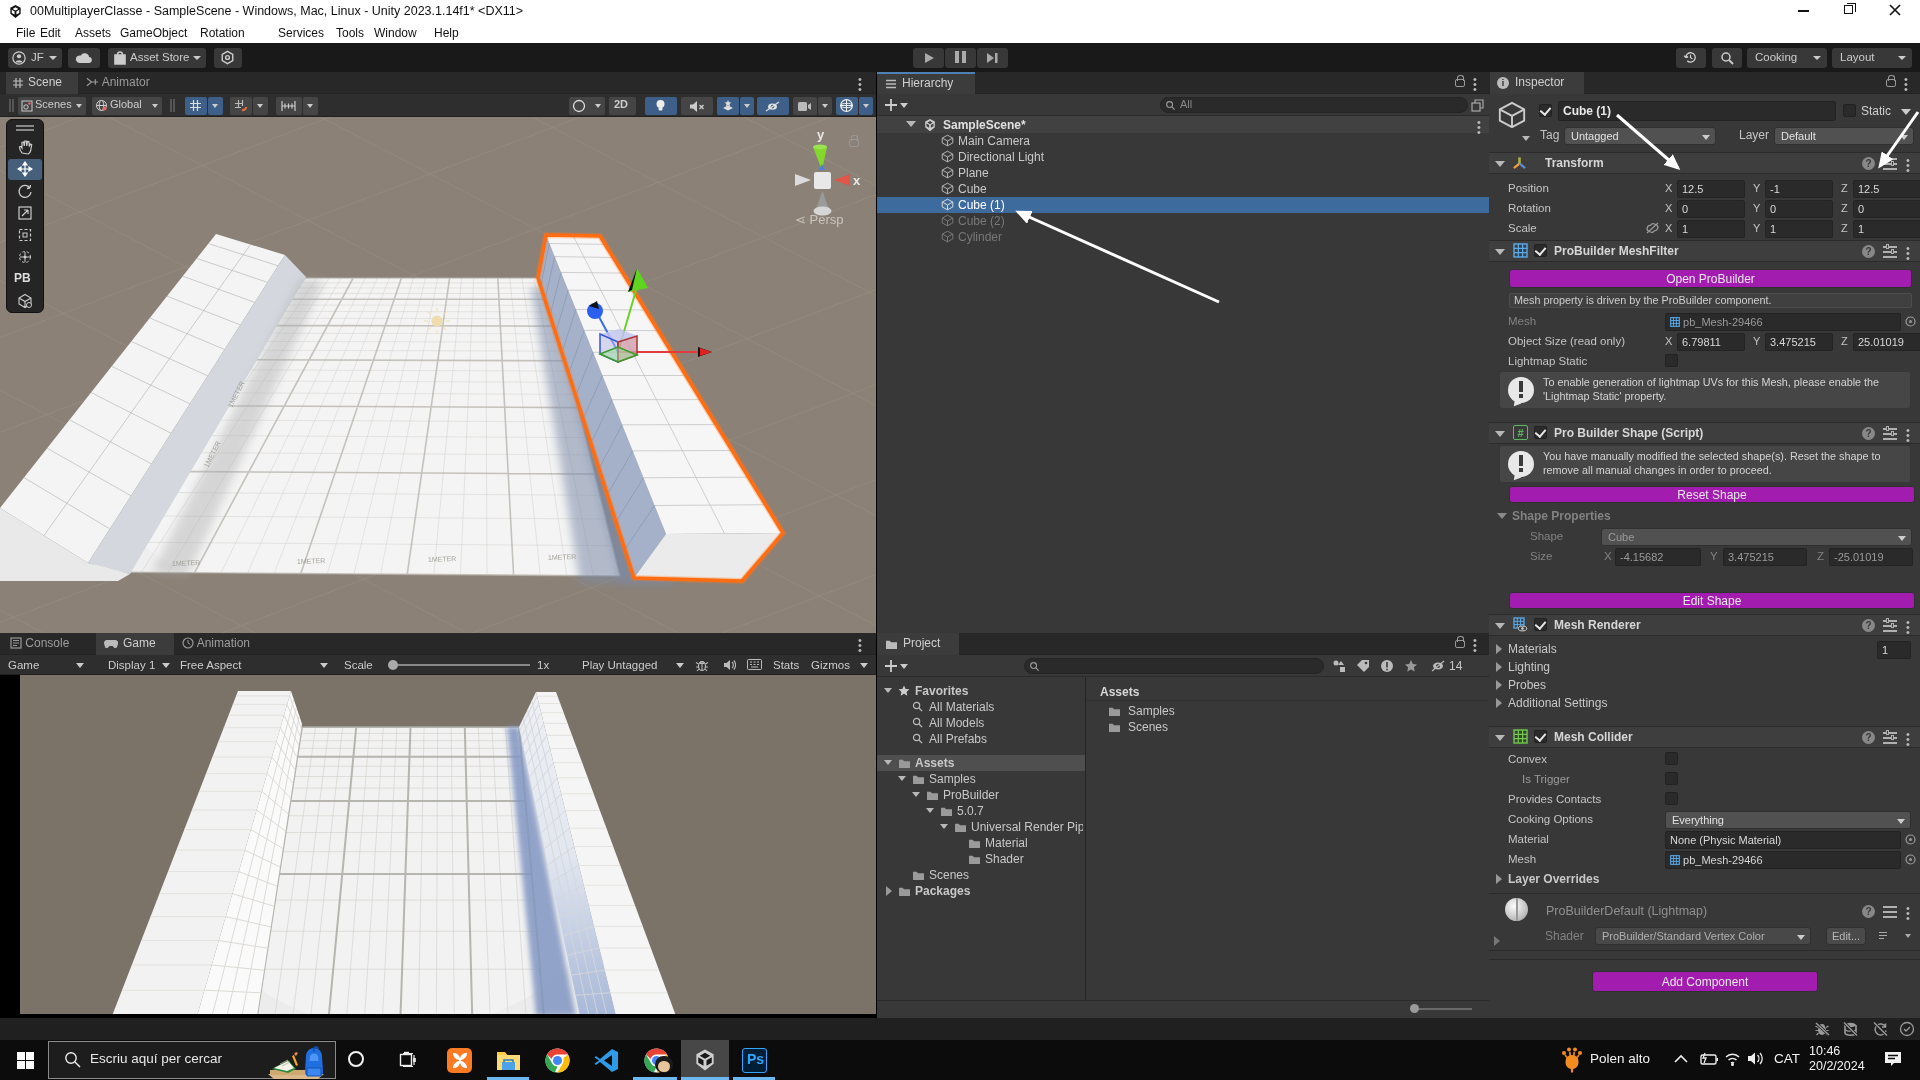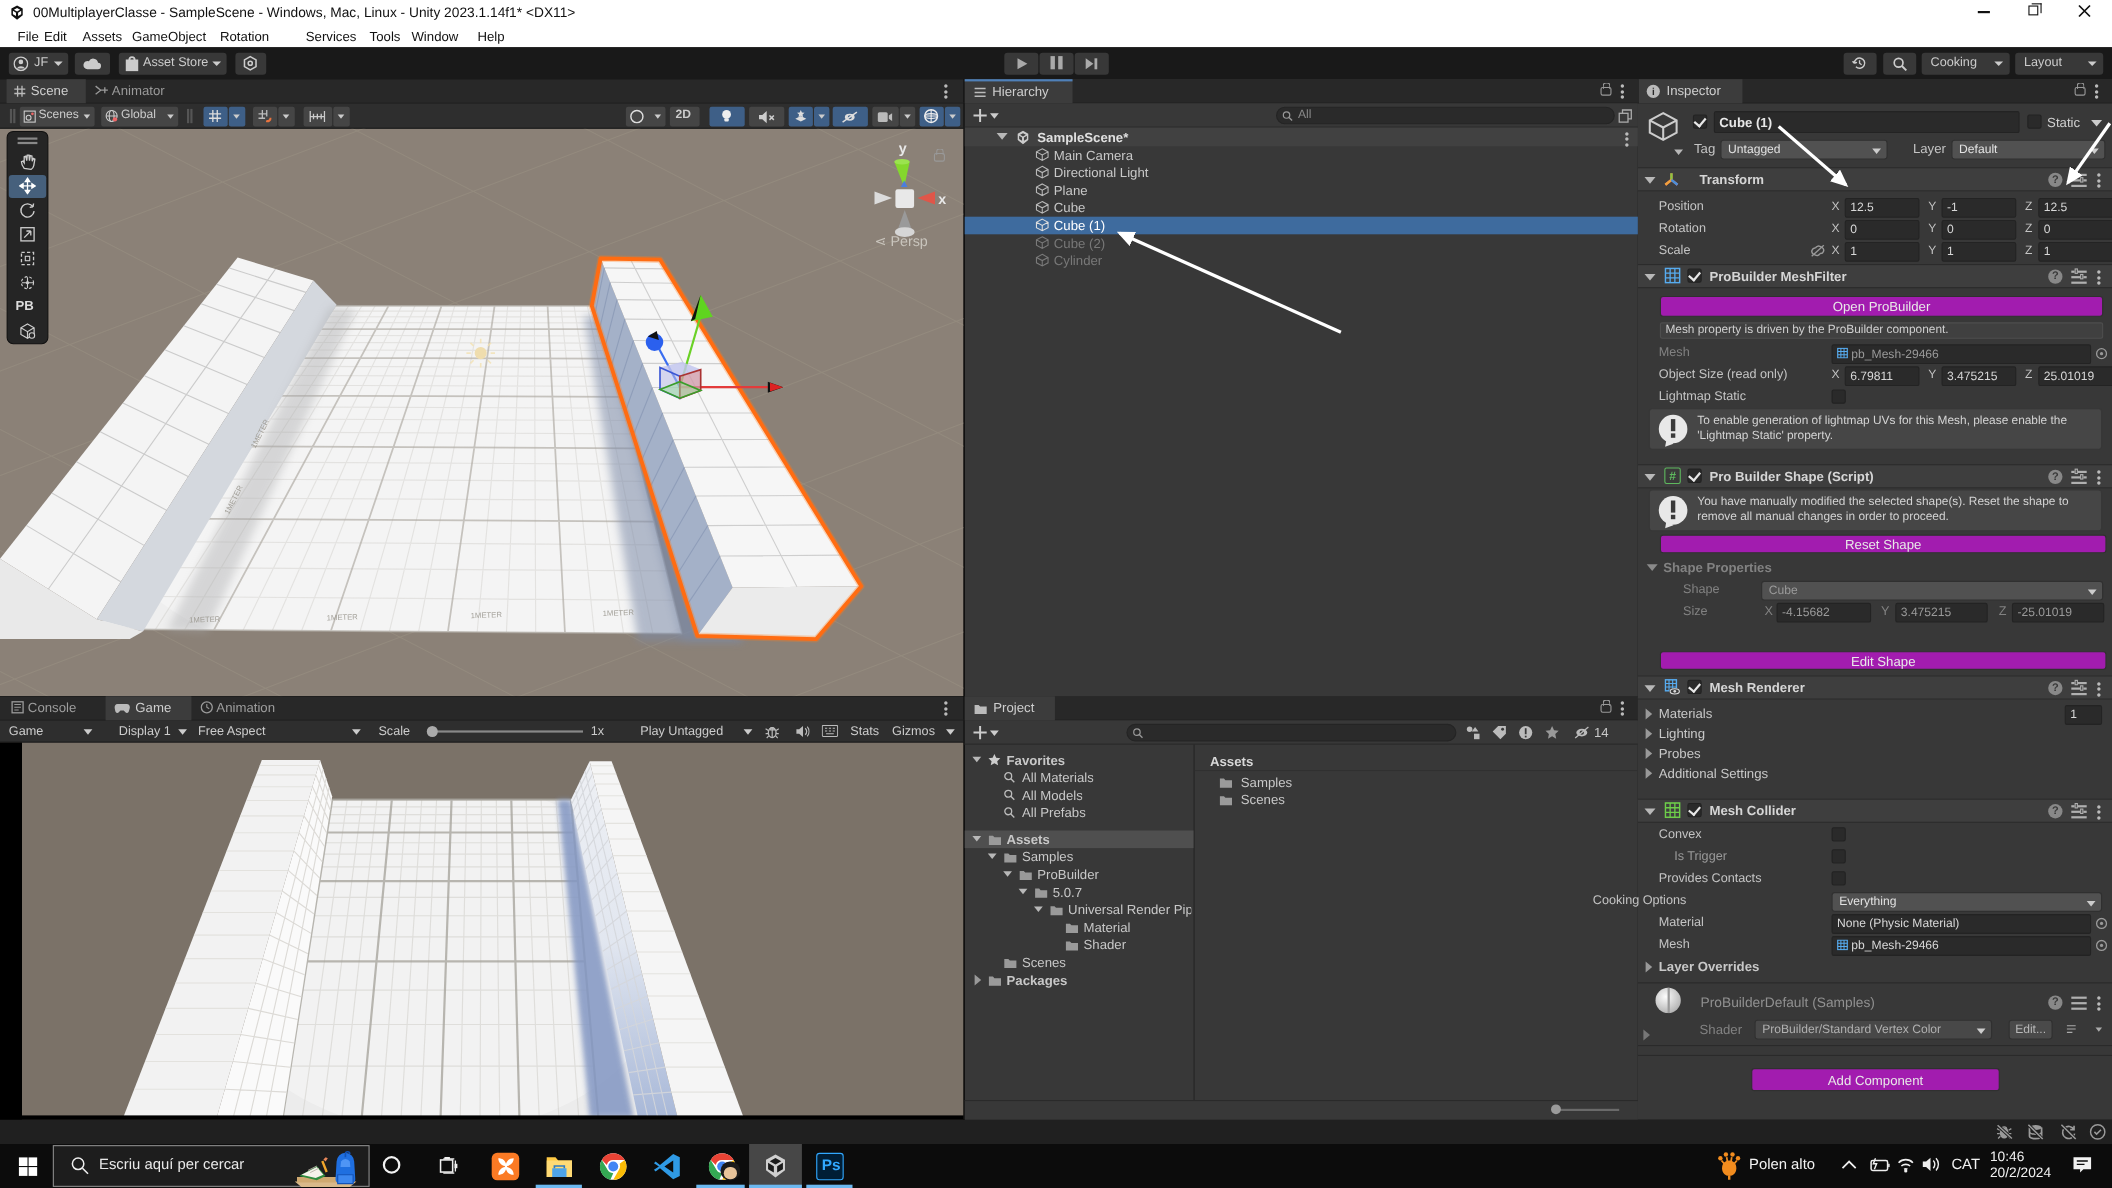--- a/index.html
+++ b/index.html
@@ -779,21 +779,21 @@
     <b style="position:absolute;left:3px;top:-2px;width:3px;height:5px;background:#3e3e3e;border:1px solid #b0b0b0"></b>
     <b style="position:absolute;left:8px;top:3px;width:3px;height:5px;background:#3e3e3e;border:1px solid #b0b0b0"></b>
   </div>
 <div class="dots" style="left:1906px;top:732px">•<br>•<br>•</div>
 <div class="abs" style="left:1508px;top:751px;color:#c4c4c4;font-size:11.5px;line-height:16px">Convex</div>
 <div class="chk" style="left:1665px;top:752px"></div>
 <div class="abs" style="left:1522px;top:771px;color:#9a9a9a;font-size:11.5px;line-height:16px">Is Trigger</div>
 <div class="chk" style="left:1665px;top:772px"></div>
 <div class="abs" style="left:1508px;top:791px;color:#c4c4c4;font-size:11.5px;line-height:16px">Provides Contacts</div>
 <div class="chk" style="left:1665px;top:792px"></div>
-<div class="abs" style="left:1448px;top:811px;color:#c4c4c4;font-size:11.5px;line-height:16px">Cooking Options</div>
+<div class="abs" style="left:1508px;top:811px;color:#c4c4c4;font-size:11.5px;line-height:16px">Cooking Options</div>
 <div class="drop" style="left:1665px;top:811px;width:246px">Everything</div>
 <div class="abs" style="left:1508px;top:831px;color:#c4c4c4;font-size:11.5px;line-height:16px">Material</div>
 <div class="fld" style="left:1665px;top:831px;width:236px">None (Physic Material)</div>
 <svg class="abs" style="left:1905px;top:834px" width="11" height="11" viewBox="0 0 11 11">
     <circle cx="5.5" cy="5.5" r="4.5" fill="none" stroke="#999" stroke-width="1.2"></circle>
     <circle cx="5.5" cy="5.5" r="1.5" fill="#999"></circle>
   </svg>
 <div class="abs" style="left:1508px;top:851px;color:#c4c4c4;font-size:11.5px;line-height:16px">Mesh</div>
 <div class="fld" style="left:1665px;top:851px;width:236px"><svg width="10" height="10" viewBox="0 0 15 15" style="vertical-align:-1px">
       <rect x="1" y="1" width="13" height="13" fill="none" stroke="#57acf0" stroke-width="1.6"></rect>
@@ -801,21 +801,21 @@
     </svg> pb_Mesh-29466</div>
 <svg class="abs" style="left:1905px;top:854px" width="11" height="11" viewBox="0 0 11 11">
     <circle cx="5.5" cy="5.5" r="4.5" fill="none" stroke="#999" stroke-width="1.2"></circle>
     <circle cx="5.5" cy="5.5" r="1.5" fill="#999"></circle>
   </svg>
 <div class="trir" style="left:1496px;top:874px"></div>
 <div class="abs txt b" style="left:1508px;top:871px;color:#c8c8c8">Layer Overrides</div>
 <div class="abs" style="left:1489px;top:893px;width:431px;height:1px;background:#2a2a2a"></div>
 <div class="abs" style="left:1505px;top:898px;width:23px;height:23px;border-radius:12px;background:radial-gradient(circle at 40% 35%,#fdfdfd,#b9b9b9 70%,#8f8f8f)"></div>
 <div class="abs" style="left:1516px;top:898px;width:1.5px;height:23px;background:#9a9a9a"></div>
-<div class="abs txt" style="left:1546px;top:903px;color:#909090;font-size:12.5px">ProBuilderDefault (Samples)</div>
+<div class="abs txt" style="left:1546px;top:903px;color:#909090;font-size:12.5px">ProBuilderDefault (Lightmap)</div>
 <div class="qm" style="left:1862px;top:905px">?</div>
 <div class="preset" style="left:1883px;top:906px">
     <i style="top:0"></i>
     <i style="top:5px"></i>
     <i style="top:10px"></i>
   </div>
 <div class="dots" style="left:1906px;top:906px">•<br>•<br>•</div>
 <div class="trir" style="left:1494px;top:936px;border-left-color:#777"></div>
 <div class="glbl" style="left:1545px;top:928px;font-size:12px">Shader</div>
 <div class="drop" style="left:1595px;top:927px;width:216px;color:#b0b0b0;background:#484848">ProBuilder/Standard Vertex Color</div>

